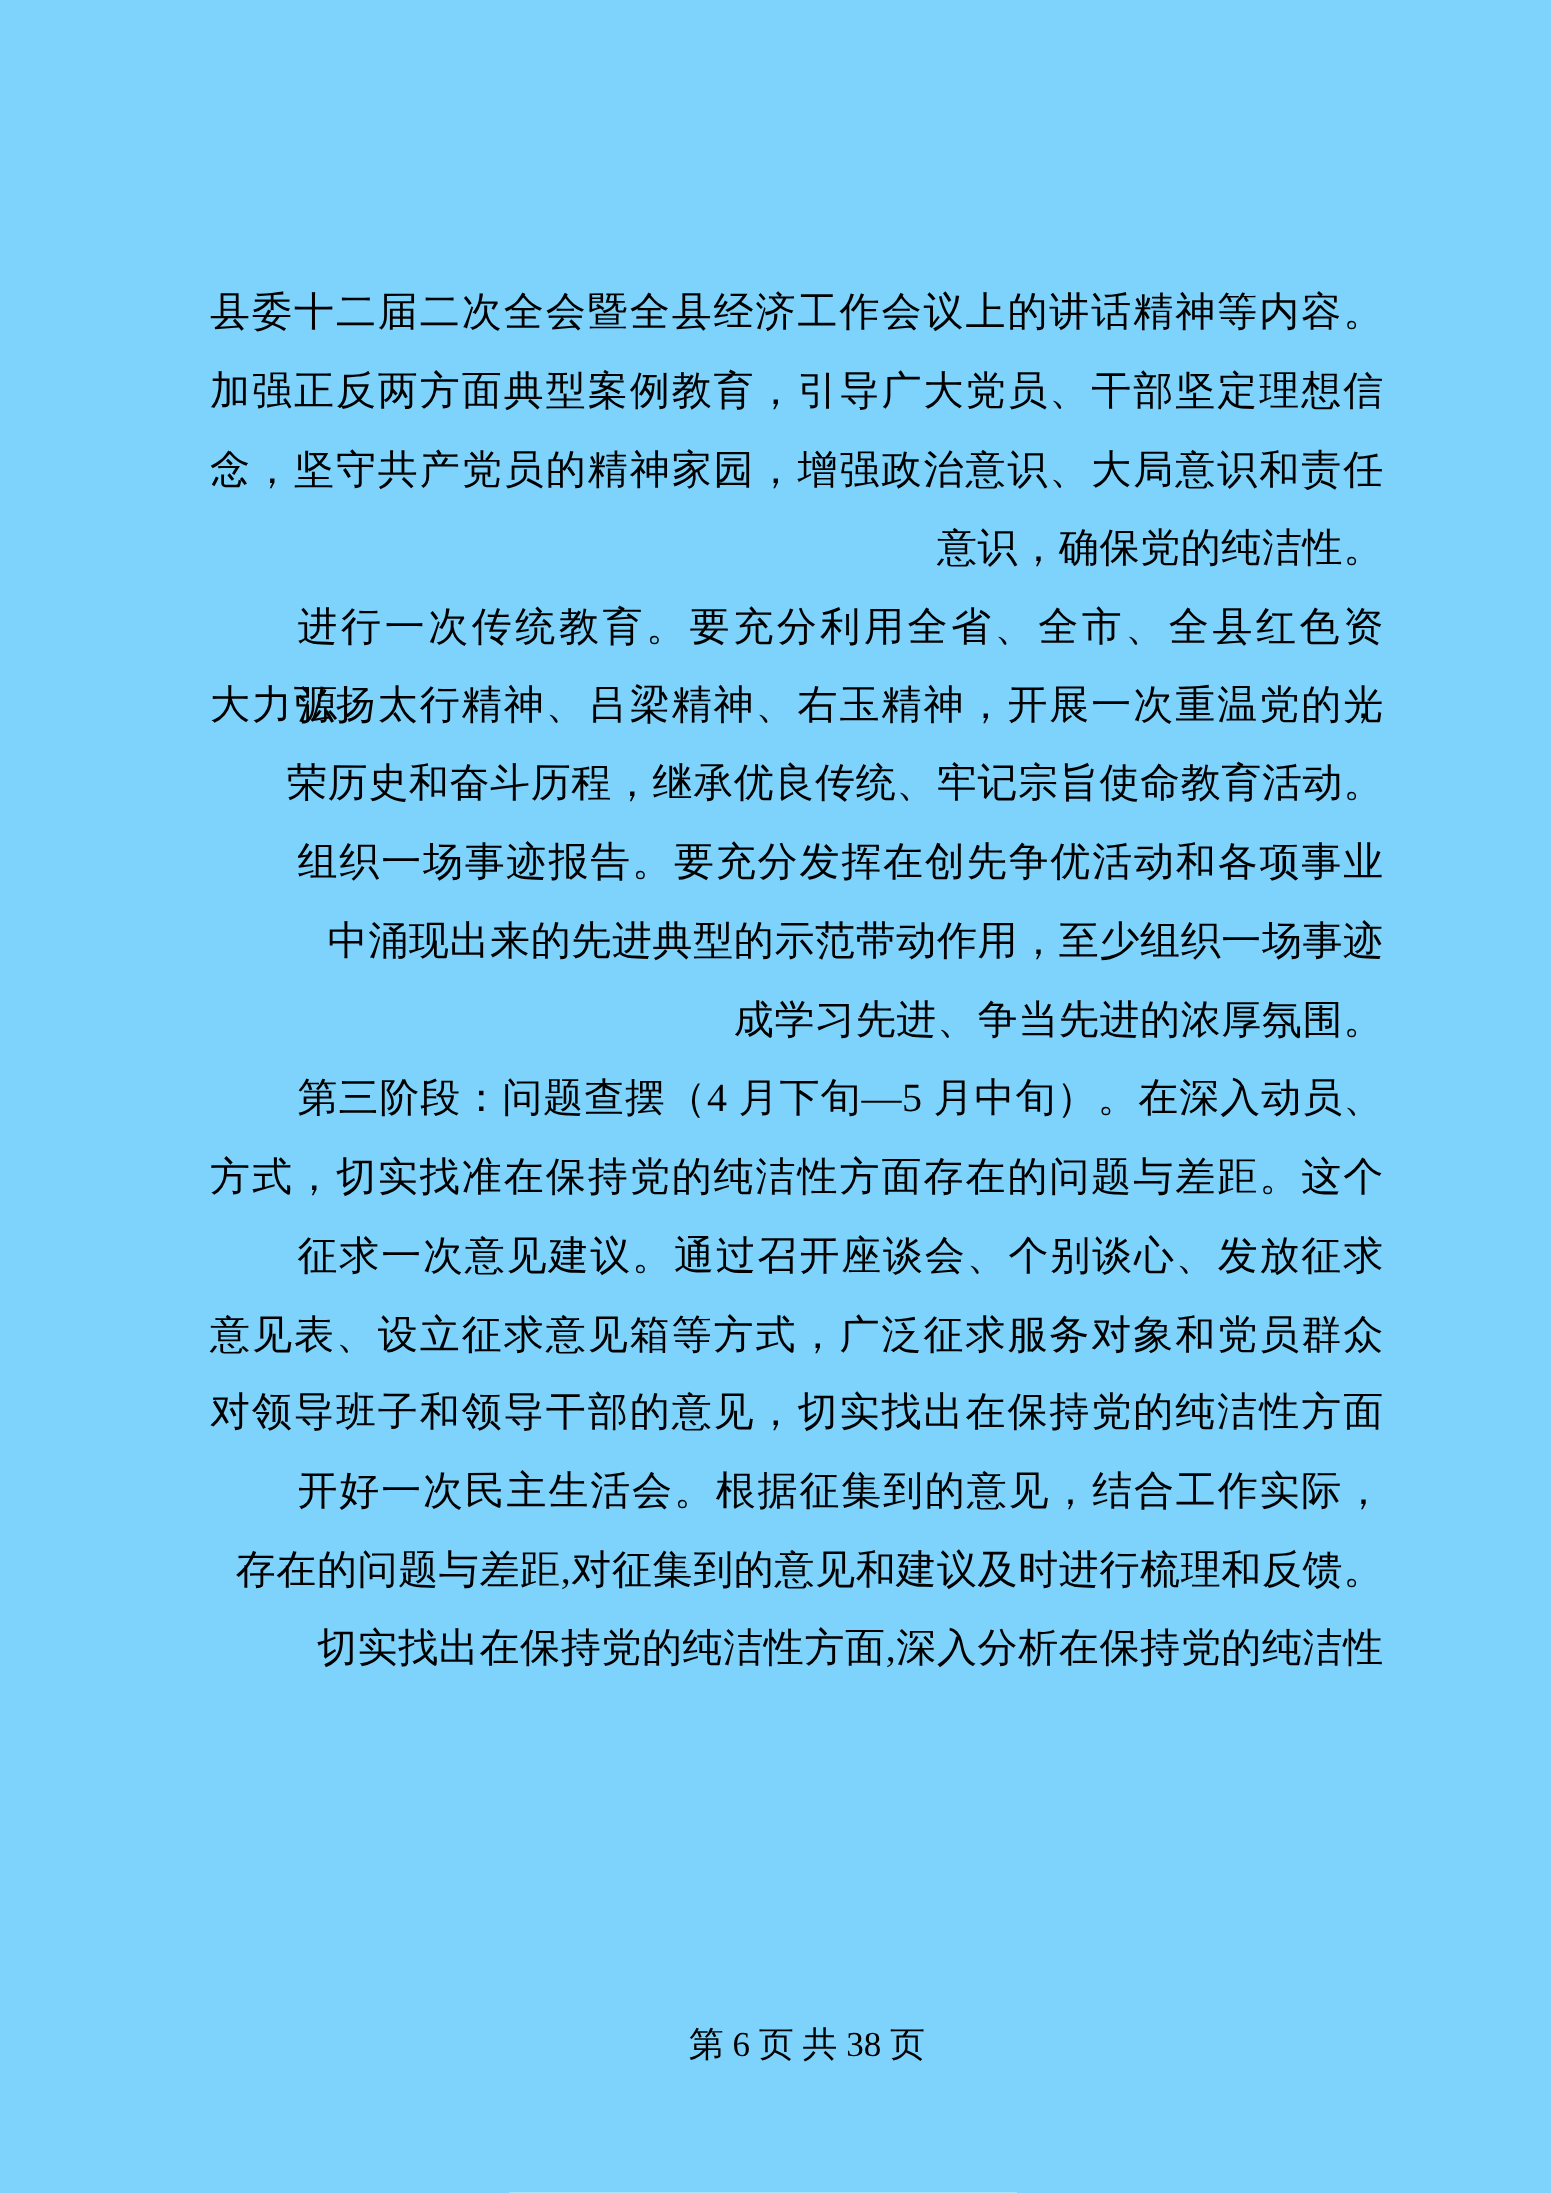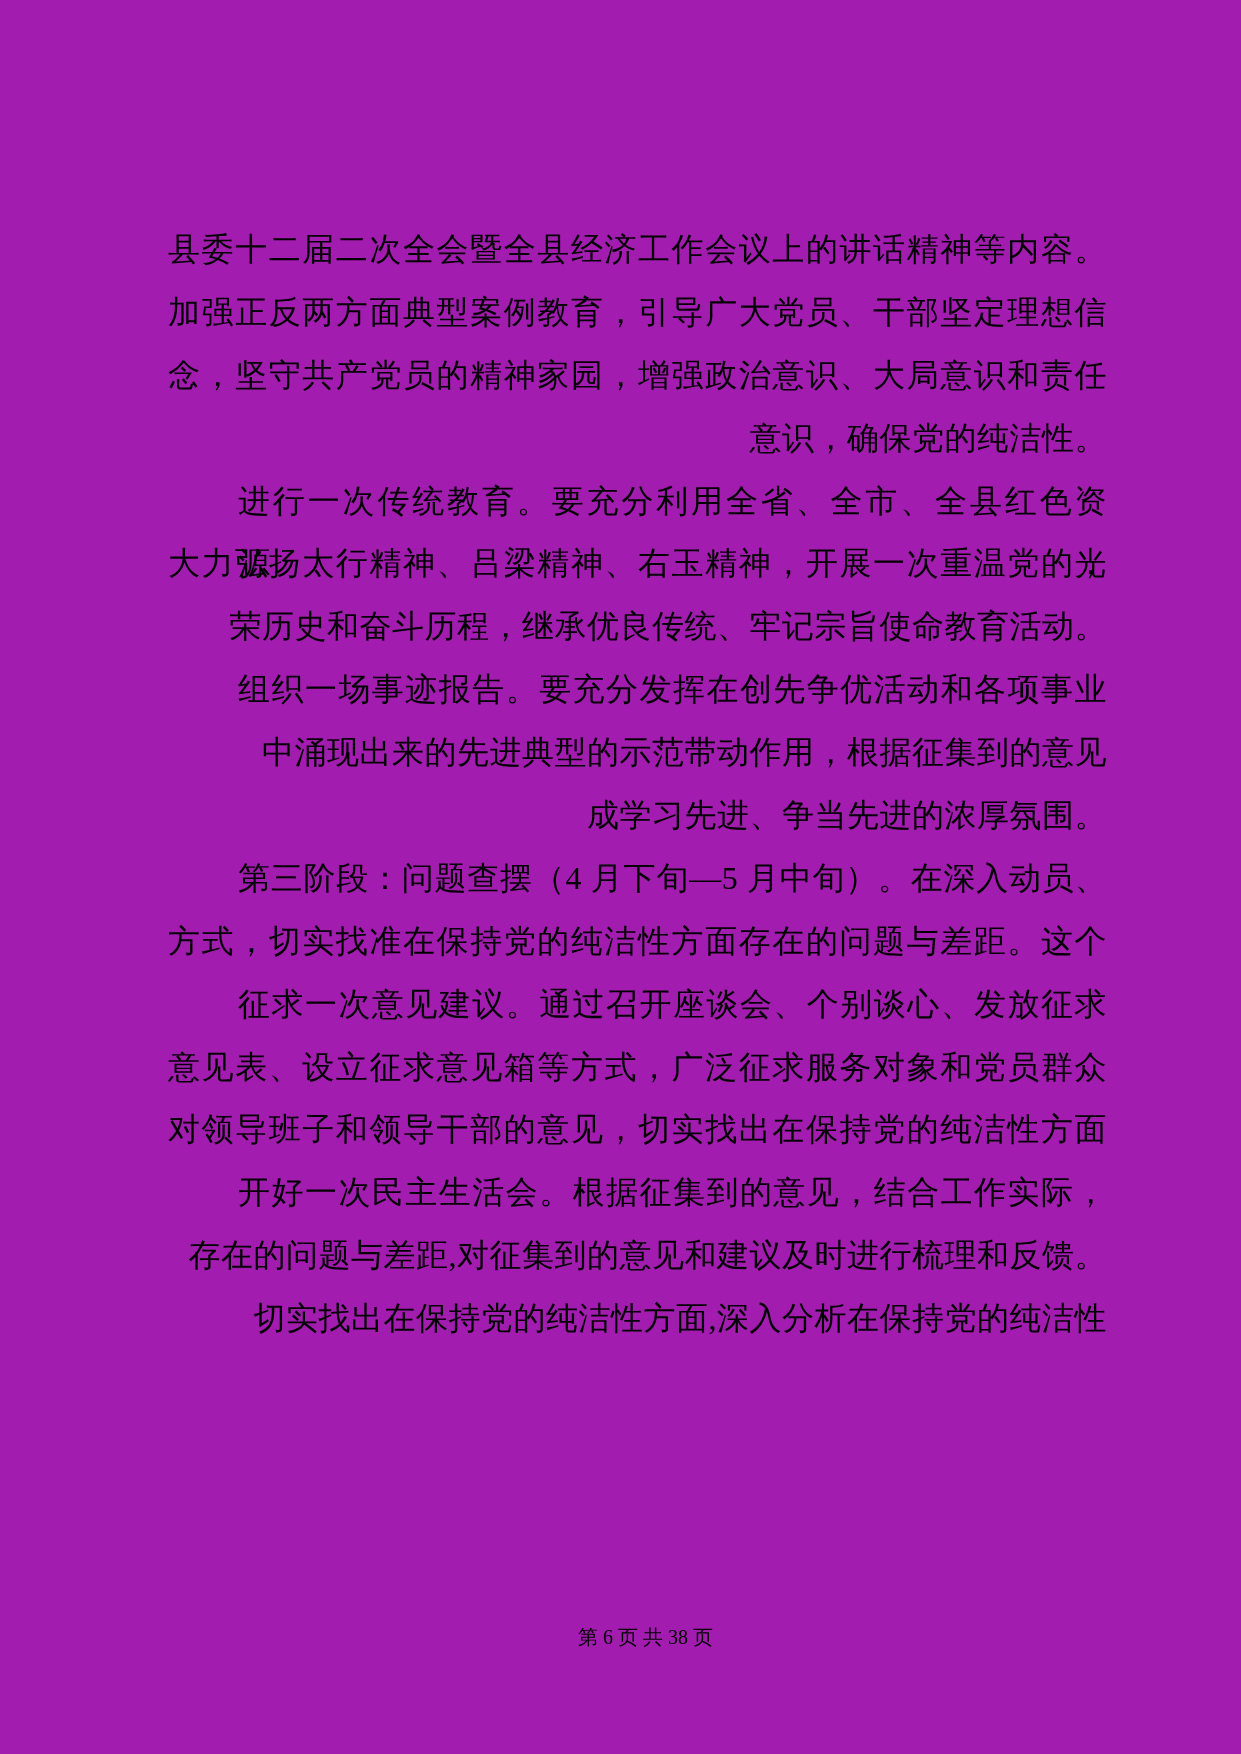--- a/index.html
+++ b/index.html
@@ -13,21 +13,21 @@
     position: relative;
     font-family: "Liberation Serif", "DejaVu Serif", serif;
     color: #000000;
     overflow: hidden;
   }
   .page {
     position: absolute;
     left: 0; top: 0;
     width: 1241px;
     height: 1754px;
-    background: #a21caf;
+    background: #7dd3fc;
   }
   .doc-body {
     position: absolute;
     left: 168px;
     top: 218px;
     width: 939px;
   }
   .line {
     font-size: 32px;
     line-height: 62.9px;
@@ -45,39 +45,39 @@
     text-align-last: justify;
   }
   .page-footer {
     position: absolute;
     left: 0;
     top: 1622px;
     width: 100%;
     box-sizing: border-box;
     padding-left: 50px;
     text-align: center;
-    font-size: 20px;
+    font-size: 28px;
     line-height: 30px;
     color: #000000;
   }
 </style>
 </head>
 <body>
 
 <div class="page">
   <div class="doc-body">
       <div class="line justify">县委十二届二次全会暨全县经济工作会议上的讲话精神等内容。</div>
       <div class="line justify">加强正反两方面典型案例教育，引导广大党员、干部坚定理想信</div>
       <div class="line justify">念，坚守共产党员的精神家园，增强政治意识、大局意识和责任</div>
       <div class="line">意识，确保党的纯洁性。</div>
       <div class="line indent justify">进行一次传统教育。要充分利用全省、全市、全县红色资源，</div>
       <div class="line justify">大力弘扬太行精神、吕梁精神、右玉精神，开展一次重温党的光</div>
       <div class="line">荣历史和奋斗历程，继承优良传统、牢记宗旨使命教育活动。</div>
       <div class="line indent justify">组织一场事迹报告。要充分发挥在创先争优活动和各项事业</div>
-      <div class="line">中涌现出来的先进典型的示范带动作用，根据征集到的意见</div>
+      <div class="line">中涌现出来的先进典型的示范带动作用，至少组织一场事迹</div>
       <div class="line">成学习先进、争当先进的浓厚氛围。</div>
       <div class="line indent justify">第三阶段：问题查摆（4 月下旬—5 月中旬）。在深入动员、</div>
       <div class="line justify">方式，切实找准在保持党的纯洁性方面存在的问题与差距。这个</div>
       <div class="line indent justify">征求一次意见建议。通过召开座谈会、个别谈心、发放征求</div>
       <div class="line justify">意见表、设立征求意见箱等方式，广泛征求服务对象和党员群众</div>
       <div class="line justify">对领导班子和领导干部的意见，切实找出在保持党的纯洁性方面</div>
       <div class="line indent justify">开好一次民主生活会。根据征集到的意见，结合工作实际，</div>
       <div class="line">存在的问题与差距,对征集到的意见和建议及时进行梳理和反馈。</div>
       <div class="line">切实找出在保持党的纯洁性方面,深入分析在保持党的纯洁性</div>
     </div>

